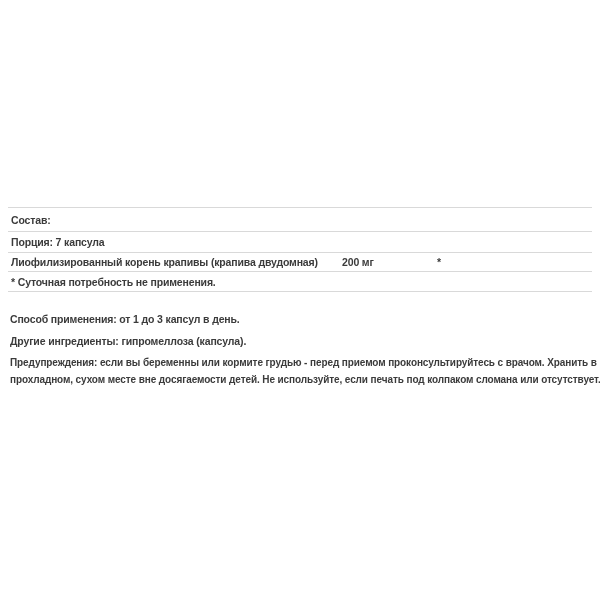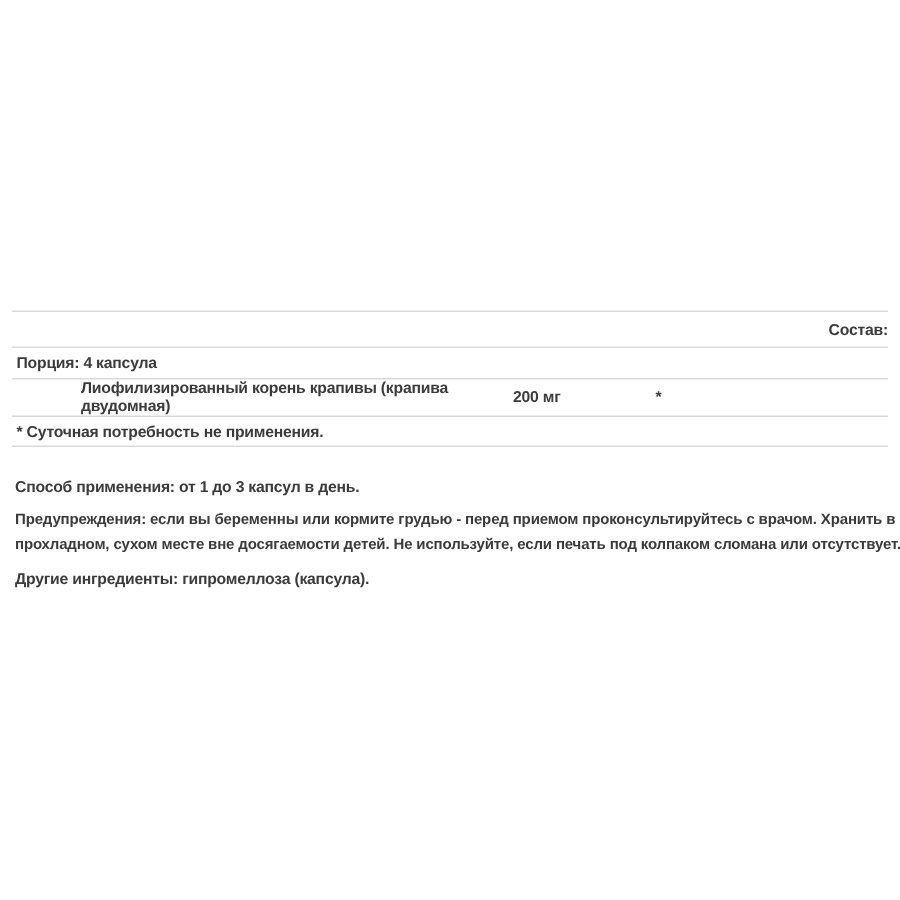--- a/index.html
+++ b/index.html
@@ -26,27 +26,27 @@
   .facts {
     border-top: 1px solid #d9d9d9;
   }
   .row {
     border-bottom: 1px solid #d9d9d9;
     box-sizing: border-box;
     display: flex;
     align-items: center;
   }
   .row.single { padding-left: 3px; }
-  .r1 { min-height: 24px; justify-content: flex-end; }
+  .r1 { min-height: 24px; }
   .r2 { min-height: 21px; }
   .r3 { min-height: 22px; }
   .r4 { min-height: 19px; }
   .r5 { min-height: 20px; }
   .row.cols { display: grid; grid-template-columns: 334px 95px auto; align-items: center; }
-  .row.cols .c1 { padding-left: 3px; margin-left: 43px; }
+  .row.cols .c1 { padding-left: 3px; }
   .para {
     margin: 0;
     padding-left: 2px;
     line-height: 15px;
   }
   .para.directions { margin-top: 20px; }
   .para.other { margin-top: 7px; }
   .para.warnings { margin-top: 5px; font-size: 10px; letter-spacing: -0.1px; }
   .wline {
     display: block;
@@ -59,38 +59,38 @@
 
 <div class="sheet">
 
   <div class="facts">
 
     <div class="row single r1">
       <span>Состав:</span>
     </div>
 
     <div class="row single r2">
-      <span>Порция: 4 капсула</span>
+      <span>Порция: 7 капсула</span>
     </div>
 
 
     <div class="row cols r4">
       <span class="c1">Лиофилизированный корень крапивы (крапива двудомная)</span>
       <span class="c2">200 мг</span>
       <span class="c3">*</span>
     </div>
 
     <div class="row single r5">
       <span>* Суточная потребность не применения.</span>
     </div>
 
   </div>
 
   <p class="para directions">Способ применения: от 1 до 3 капсул в день.</p>
 
+  <p class="para other">Другие ингредиенты: гипромеллоза (капсула).</p>
+
   <p class="para warnings">
     <span class="wline">Предупреждения: если вы беременны или кормите грудью - перед приемом проконсультируйтесь с врачом. Хранить в</span>
     <span class="wline">прохладном, сухом месте вне досягаемости детей. Не используйте, если печать под колпаком сломана или отсутствует.</span>
   </p>
 
-  <p class="para other">Другие ингредиенты: гипромеллоза (капсула).</p>
-
 </div>
 
 </body></html>

